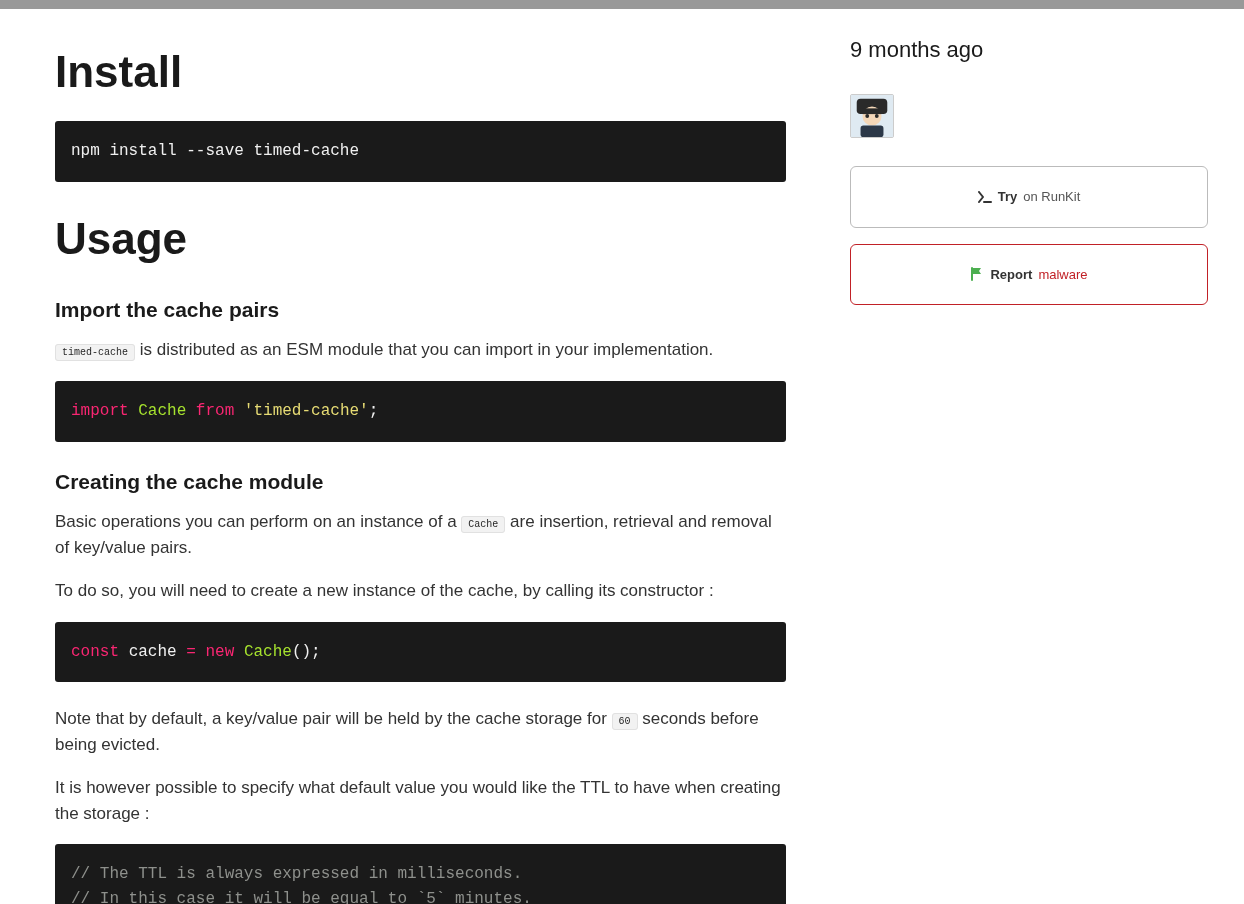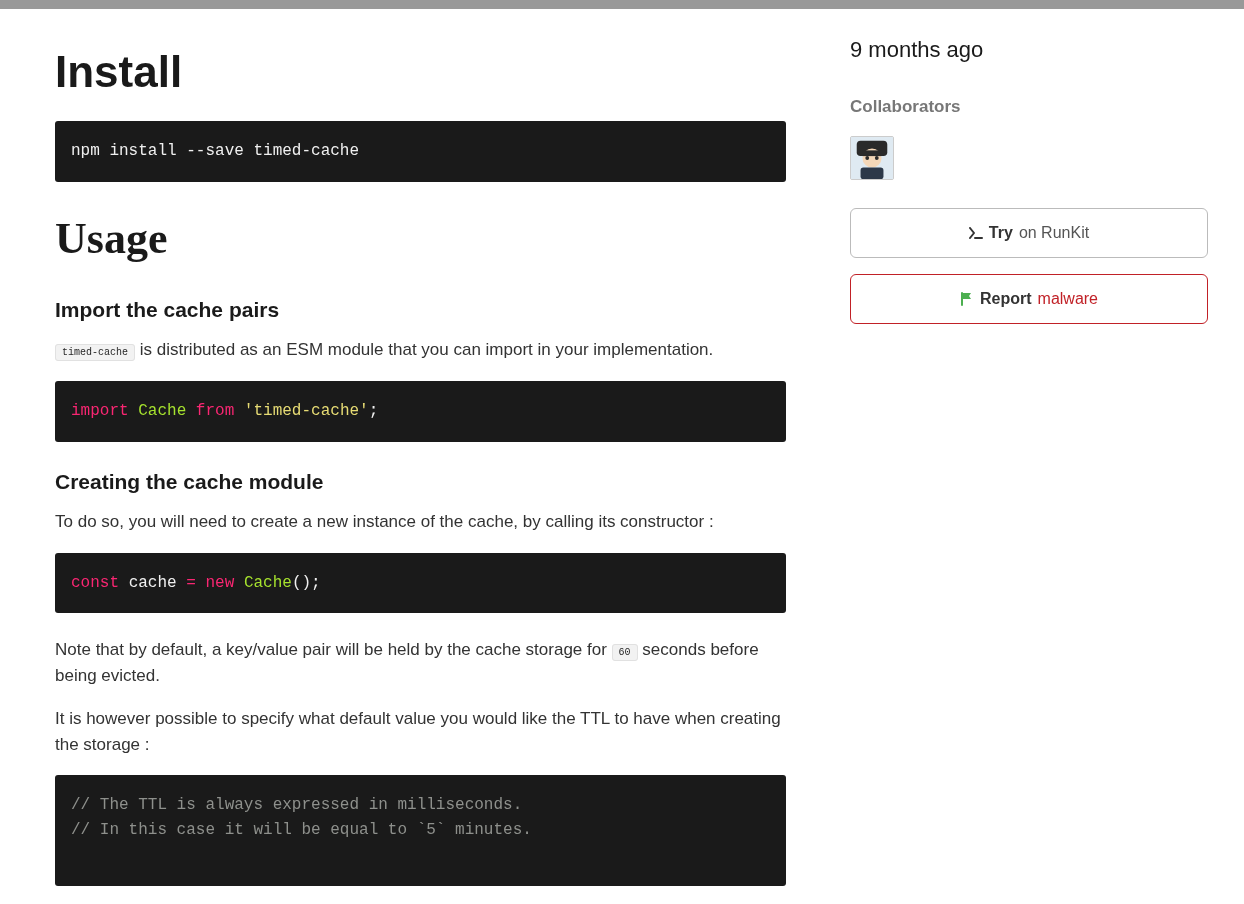--- a/index.html
+++ b/index.html
@@ -72,21 +72,21 @@
     margin: 6px 0 24px;
   }
   .version-num { font-weight: 700; }
 
   h2.install, h2.usage {
     font-size: 44px;
     font-weight: 700;
     margin: 18px 0 12px;
     color: #1a1a1a;
   }
-  h2.usage { margin-top: 20px; font-family: Liberation Serif, serif; }
+  h2.usage { margin-top: 20px; }
 
   .code-block {
     background: var(--code-bg);
     border-radius: 3px;
     padding: 18px 16px;
     margin: 16px 0 24px;
     font-family: "SFMono-Regular", Consolas, "Liberation Mono", Menlo, monospace;
     font-size: 16px;
     line-height: 1.55;
     color: var(--code-text);
@@ -145,23 +145,23 @@
     margin-bottom: 28px;
     display: flex;
     align-items: flex-end;
     justify-content: center;
     overflow: hidden;
   }
   .avatar svg { width: 100%; height: 100%; }
 
   .btn {
     width: 100%;
-    padding: 12px 10px;
+    padding: 20px 10px;
     border-radius: 6px;
-    font-size: 16px;
+    font-size: 13px;
     font-weight: 400;
     display: flex;
     align-items: center;
     justify-content: center;
     gap: 6px;
     cursor: pointer;
     margin-bottom: 16px;
   }
   .btn-try {
     background: var(--try-btn-bg);
@@ -199,41 +199,43 @@
     <h3 class="subhead">Import the cache pairs</h3>
 
     <p class="body-text">
       <code class="inline">timed-cache</code><span> is distributed as an ESM module that you can import in your implementation.</span>
     </p>
 
     <div class="code-block"><span class="tk-kw">import</span> <span class="tk-class">Cache</span> <span class="tk-from">from</span> <span class="tk-str">'timed-cache'</span><span class="tk-punct">;</span></div>
 
     <h3 class="subhead">Creating the cache module</h3>
 
+    <p class="body-text">
+      <span>Basic operations you can perform on an instance of a </span><code class="inline">Cache</code><span> are insertion, retrieval and removal of key/value pairs.</span>
+    </p>
 
     <p class="body-text">To do so, you will need to create a new instance of the cache, by calling its constructor :</p>
 
     <div class="code-block"><span class="tk-kw">const</span> <span class="tk-var">cache</span> <span class="tk-assign">=</span> <span class="tk-kw">new</span> <span class="tk-class">Cache</span><span class="tk-punct">();</span></div>
 
     <p class="body-text">
       <span>Note that by default, a key/value pair will be held by the cache storage for </span><code class="inline">60</code><span> seconds before being evicted.</span>
     </p>
 
     <p class="body-text">It is however possible to specify what default value you would like the TTL to have when creating the storage :</p>
 
     <div class="code-block"><span class="tk-comment">// The TTL is always expressed in milliseconds.</span>
 <span class="tk-comment">// In this case it will be equal to `5` minutes.</span>
     </div>
 
   </div>
 
   <div class="sidebar">
     <div class="time-ago">9 months ago</div>
 
-    <div class="collab-label">Collaborators</div>
 
     <div class="avatar" title="collaborator">
       <svg viewBox="0 0 44 44">
         <rect width="44" height="44" fill="#dfeaf2"></rect>
         <rect x="6" y="4" width="32" height="16" rx="4" fill="#2a2a2a"></rect>
         <circle cx="22" cy="22" r="10" fill="#f4d7b8"></circle>
         <rect x="12" y="14" width="20" height="6" fill="#2a2a2a"></rect>
         <circle cx="17" cy="22" r="2" fill="#2a2a2a"></circle>
         <circle cx="27" cy="22" r="2" fill="#2a2a2a"></circle>
         <rect x="10" y="32" width="24" height="12" rx="3" fill="#2c3848"></rect>

